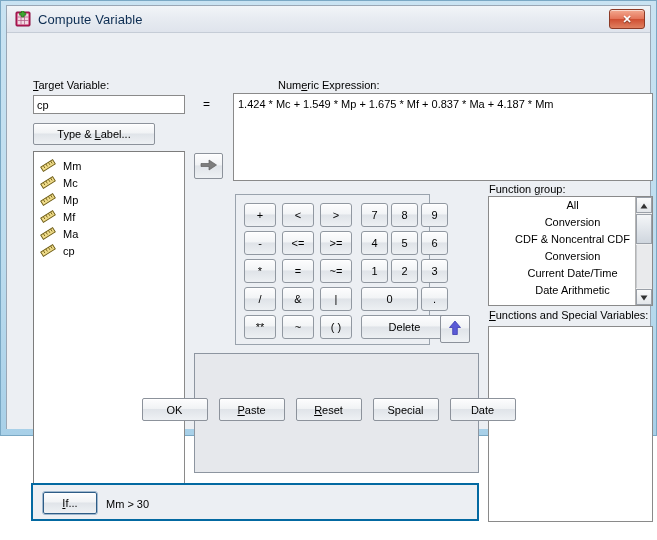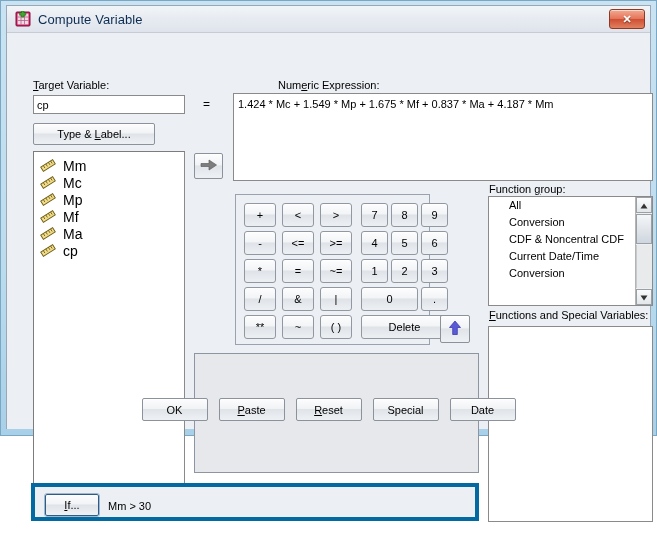--- a/index.html
+++ b/index.html
@@ -155,21 +155,21 @@
     align-items: center;
     height: 17px;
     padding-left: 6px;
     cursor: pointer;
   }
   .var-icon {
     width: 16px; height: 13px;
     margin-right: 7px;
     flex: 0 0 auto;
   }
-  .var-name { font-size: 14px; }
+  .var-name { font-size: 11px; }
 
   
   #arrow-right-btn {
     position: absolute;
     left: 187px; top: 120px;
     width: 29px; height: 26px;
   }
 
   
   #expr-box {
@@ -232,24 +232,25 @@
     left: 481px; top: 163px;
     width: 165px; height: 110px;
     box-sizing: border-box;
     background: #fff;
     border: 1px solid #8a8a8a;
     overflow: hidden;
   }
   .fn-row {
     height: 17px;
     line-height: 17px;
-    padding-left: 20px;
+    padding-left: 4px;
     font-size: 11px;
     white-space: nowrap;
     cursor: pointer;
+    text-align: center;
   }
   #fn-scroll {
     position: absolute;
     right: 0; top: 0;
     width: 16px; height: 100%;
     background: #f0f0f0;
     border-left: 1px solid #b4b4b4;
   }
   .sb-btn {
     position: absolute;
@@ -290,21 +291,21 @@
     border: 1px solid #8a8a8a;
   }
 
   
   #if-panel {
     position: absolute;
     left: 24px; top: 450px;
     width: 448px; height: 38px;
     box-sizing: border-box;
     background: #eceff3;
-    border: 4px solid #0369a1;
+    border: 2px solid #0369a1;
   }
   #if-btn {
     position: absolute;
     left: 10px; top: 7px;
     width: 54px; height: 22px;
     box-sizing: border-box;
     border: 1px solid #2e5c86;
     outline: 1px solid #9fb8cf;
   }
   #if-condition {
@@ -514,22 +515,23 @@
         </span>
       </div>
 
       <div id="scratch-panel"></div>
 
       <span class="lbl" style="left:482px; top:150px;">Function <span class="u">g</span>roup:</span>
       <div id="fn-group-box">
         <div class="fn-row">All</div>
         <div class="fn-row">Conversion</div>
         <div class="fn-row">CDF &amp; Noncentral CDF</div>
+        <div class="fn-row">Conversion</div>
         <div class="fn-row">Current Date/Time</div>
-        <div class="fn-row">Conversion</div>
+        <div class="fn-row">Date Arithmetic</div>
 
         <div id="fn-scroll">
           <div id="sb-track"></div>
           <div class="sb-btn" id="sb-up">
             <span>
               <svg width="8" height="6" viewBox="0 0 8 6">
                   <path d="M4 0.5 L7.5 5.5 L0.5 5.5 Z" fill="#333"></path>
                 </svg>
             </span>
           </div>

